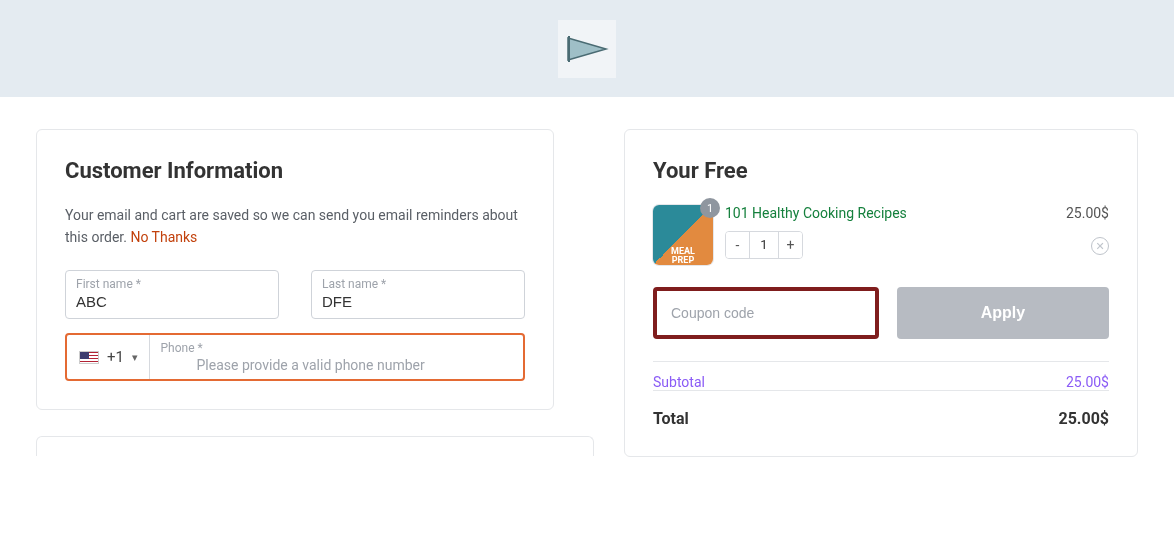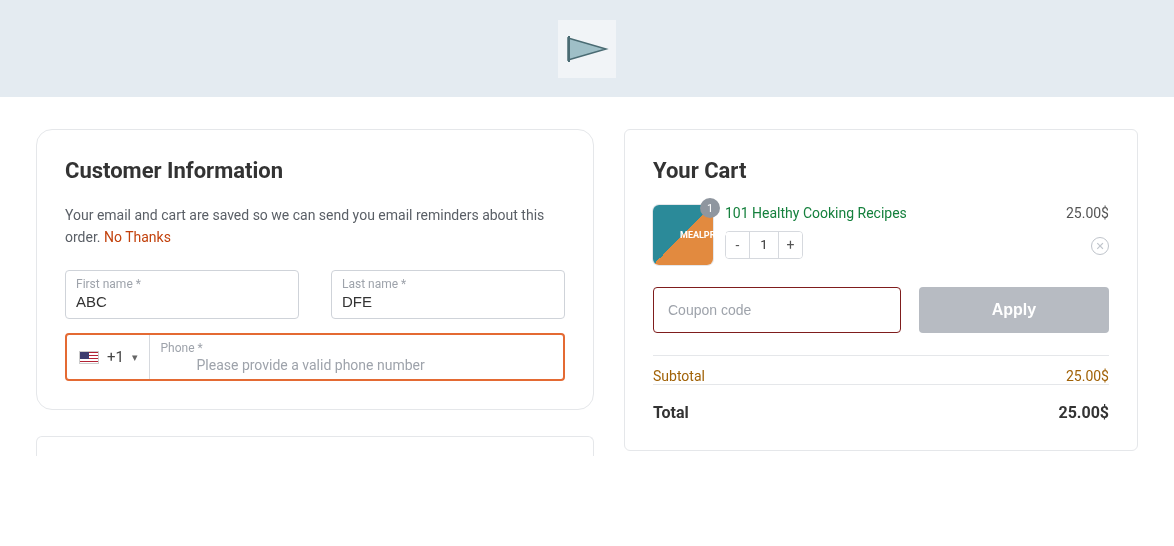--- a/index.html
+++ b/index.html
@@ -30,21 +30,21 @@
     gap: 30px;
     padding: 32px 36px;
     align-items: flex-start;
   }
   .card {
     background: #fff;
     border: 1px solid #e5e7ea;
     border-radius: 6px;
     padding: 28px;
   }
-  .left-col { width: 558px; border-radius: 16px; }
+  .left-col { width: 518px; }
   .right-col { width: 520px; }
   .section-title {
     font-size: 22px;
     font-weight: 700;
     color: #333;
     margin-bottom: 22px;
   }
   .input-group {
     border: 1px solid #cfd3d9;
     border-radius: 4px;
@@ -122,25 +122,24 @@
   .cart-item {
     display:flex;
     align-items:flex-start;
     margin-bottom:22px;
     position:relative;
   }
   .thumb-wrap{position:relative;margin-right:12px;}
   .thumb {
     width:60px;height:60px;border-radius:6px;
     background:linear-gradient(135deg,#2b8a99 0 50%,#e28a3f 50% 100%);
-    display:flex;flex-direction:row;align-items:center;justify-content:space-between;
+    display:flex;flex-direction:column;align-items:center;justify-content:flex-end;
     color:#fff;font-size:9px;font-weight:700;line-height:1;
     box-shadow:0 0 0 1px #e5e7ea;
     text-align:center;
-    padding-left:27px;
   }
   .qty-badge{
     position:absolute;top:-7px;right:-7px;
     width:20px;height:20px;border-radius:50%;
     background:#8f969f;color:#fff;font-size:11px;
     display:flex;align-items:center;justify-content:center;
   }
   .cart-item-main{flex:1;}
   .cart-item-name{font-size:14px;color:#15803d;}
   .cart-item-price{font-size:14px;color:#555;position:absolute;right:0;top:0;}
@@ -155,30 +154,30 @@
   .qty-btn.minus{border-right:1px solid #d6d9de;}
   .qty-btn.plus{border-left:1px solid #d6d9de;}
   .qty-val{width:28px;text-align:center;font-size:13px;line-height:26px;}
   .remove-x{
     position:absolute;right:0;top:32px;width:18px;height:18px;
     border:1px solid #bfc4cb;border-radius:50%;color:#bfc4cb;
     font-size:11px;display:flex;align-items:center;justify-content:center;cursor:pointer;
   }
   .coupon-row{display:flex;gap:18px;margin-bottom:22px;}
   .coupon-input{
-    flex:1;border:1px solid #7f1d1d;border-radius:4px;
+    flex:1;border:4px solid #7f1d1d;border-radius:4px;
     padding:14px 14px;font-size:14px;color:#333;
   }
   .coupon-input::placeholder{color:#9ea3ab;}
   .apply-btn{
-    width:190px;background:#b7bbc2;color:#fff;font-size:16px;font-weight:600;
+    width:212px;background:#b7bbc2;color:#fff;font-size:16px;font-weight:600;
     border:none;border-radius:4px;cursor:pointer;
   }
   .hr{border:none;border-top:1px solid #e5e7ea;margin:0;}
-  .summary-line{display:flex;justify-content:space-between;padding:12px 0 0 0;font-size:14px;color:#a16207;}
+  .summary-line{display:flex;justify-content:space-between;padding:12px 0 0 0;font-size:14px;color:#8b5cf6;}
   .summary-line.ship{padding-top:8px;padding-bottom:14px;}
   .total-line{display:flex;justify-content:space-between;padding:18px 0 0 0;font-size:16px;font-weight:700;color:#333;}
 </style>
 </head>
 <body>
 
 <div class="header">
   <div class="logo-box">
     <span class="logo-pennant">
       <svg width="46" height="30" viewBox="0 0 46 30">
@@ -221,21 +220,21 @@
           <div class="input-label">Phone *</div>
           <div class="phone-error">Please provide a valid phone number</div>
         </div>
       </div>
     </div>
 
     <div class="second-card"></div>
   </div>
 
   <div class="card right-col">
-    <h2 class="section-title">Your Cart</h2>
+    <h2 class="section-title">Your Free</h2>
 
     <div class="cart-item">
       <div class="thumb-wrap">
         <div class="thumb">
           <span>MEAL</span>
           <span>PREP</span>
         </div>
         <div class="qty-badge">1</div>
       </div>
       <div class="cart-item-main">

